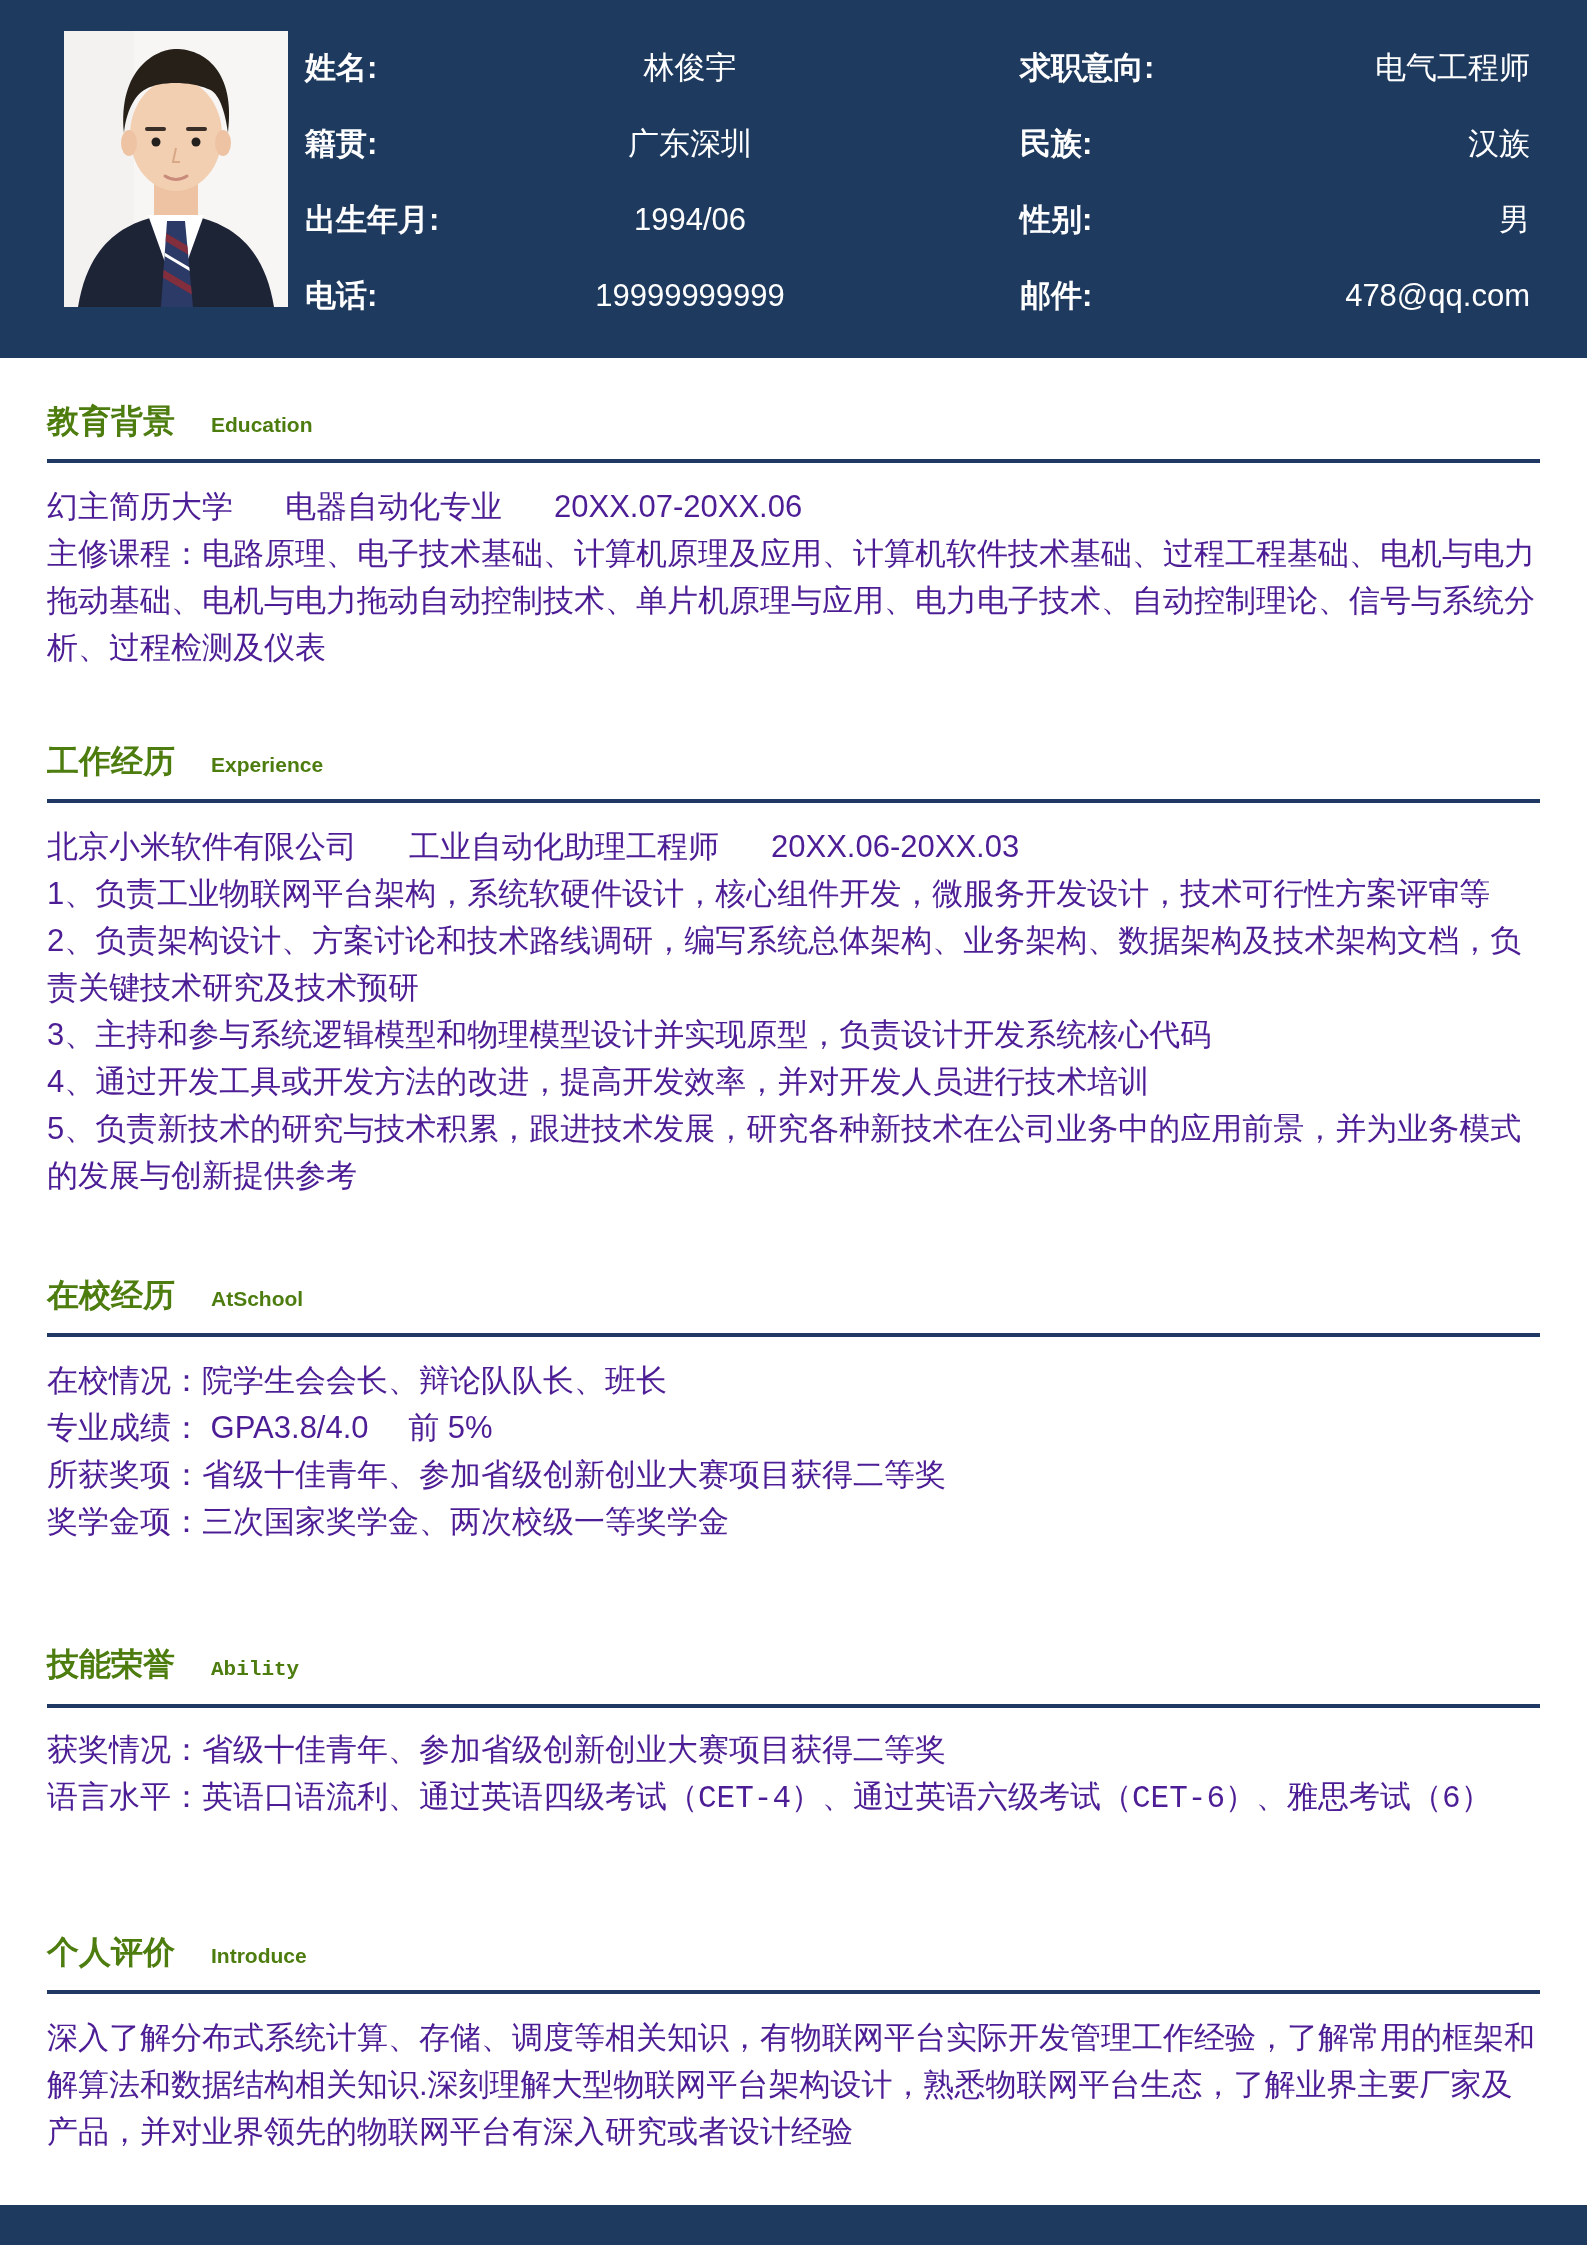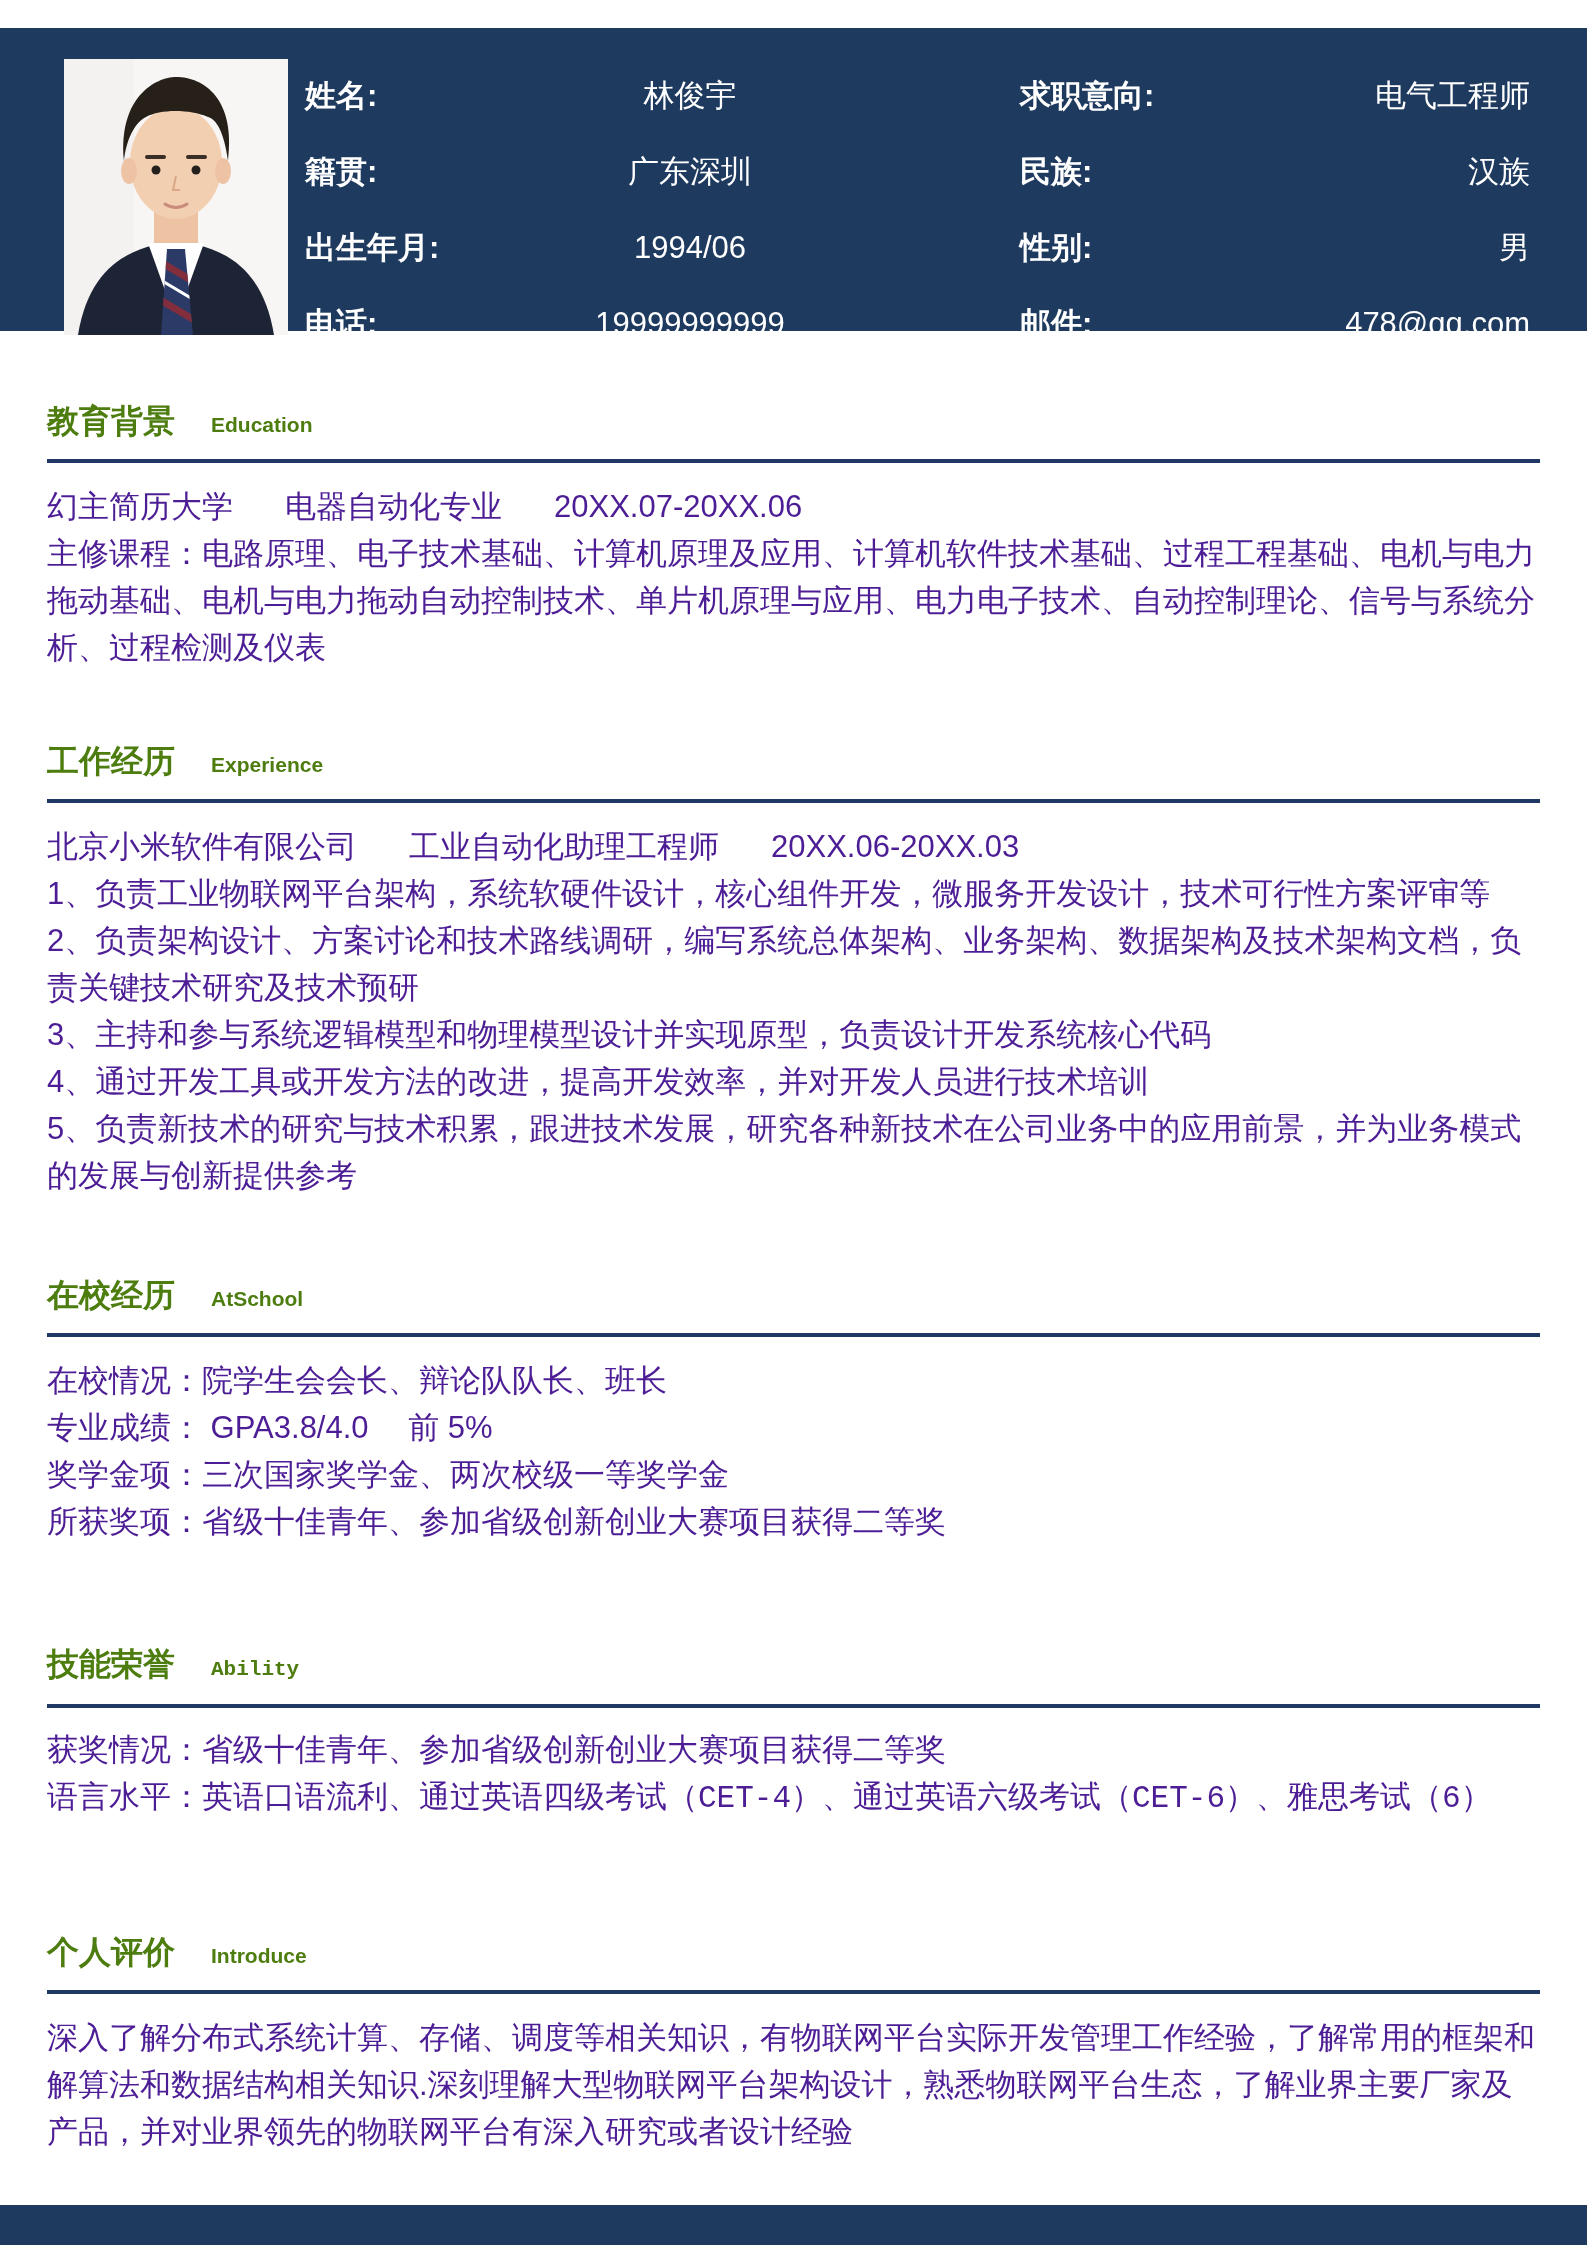--- a/index.html
+++ b/index.html
@@ -2,21 +2,21 @@
 <html lang="zh"><head>
 <meta charset="utf-8">
 <style>
   html,body{margin:0;padding:0;}
   body{
     width:1587px;height:2245px;position:relative;overflow:hidden;
     background:#ffffff;color:#212121;
     font-family:"Liberation Sans","DejaVu Sans",sans-serif;
   }
   
-  .header{position:absolute;top:0;left:0;width:1587px;height:303px;background:#1e3a5f;margin-top:28px;}
+  .header{position:absolute;top:0;left:0;width:1587px;height:358px;background:#1e3a5f;}
   .photo{position:absolute;left:64px;top:31px;width:224px;height:276px;background:#f6f5f3;overflow:hidden;}
   .photo svg{display:block;width:100%;height:100%;}
   .fields{position:absolute;left:305px;right:57px;top:47px;height:270px;
           display:flex;flex-direction:column;justify-content:space-between;}
   .frow{display:flex;align-items:center;height:42px;color:#ffffff;font-size:31px;}
   .flabel{font-weight:700;}
   .fl1{width:215px;}
   .fv1{width:340px;text-align:center;}
   .fl2{width:250px;margin-left:160px;}
   .fv2{flex:1;text-align:right;}
@@ -149,22 +149,22 @@
 
   <section class="sec" id="sec-atschool">
     <div class="sec-title">
       <span class="zh">在校经历</span>
       <span class="en">AtSchool</span>
     </div>
     <div class="sec-rule"></div>
     <div class="sec-body">
       <p>在校情况：院学生会会长、辩论队队长、班长</p>
       <p>专业成绩： GPA3.8/4.0　 前 5%</p>
+      <p>所获奖项：省级十佳青年、参加省级创新创业大赛项目获得二等奖</p>
       <p>奖学金项：三次国家奖学金、两次校级一等奖学金</p>
-      <p>所获奖项：省级十佳青年、参加省级创新创业大赛项目获得二等奖</p>
     </div>
   </section>
 
   <section class="sec" id="sec-ability">
     <div class="sec-title">
       <span class="zh">技能荣誉</span>
       <span class="en">Ability</span>
     </div>
     <div class="sec-rule"></div>
     <div class="sec-body">

